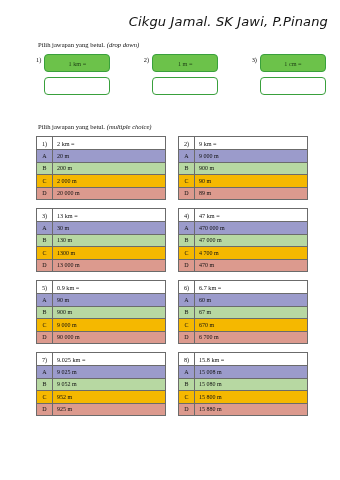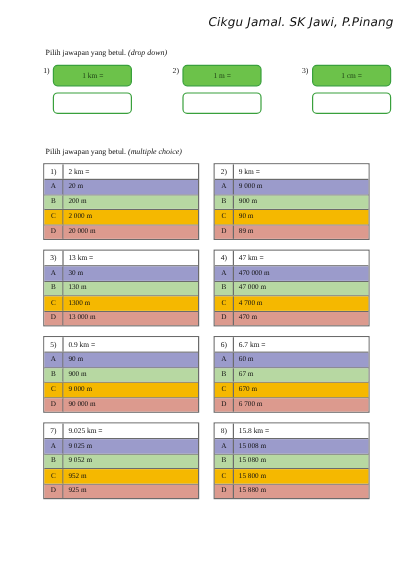--- a/index.html
+++ b/index.html
@@ -16,21 +16,21 @@
     position: relative;
   }
 
   
   .header {
     position: absolute;
     top: 14px;
     right: 12px;
     font-family: "DejaVu Sans", sans-serif;
     font-style: italic;
-    font-size: 10px;
+    font-size: 13px;
     letter-spacing: 0.15px;
     color: #111111;
     white-space: nowrap;
   }
 
   
   .prompt {
     position: absolute;
     left: 38px;
     font-size: 6.6px;

